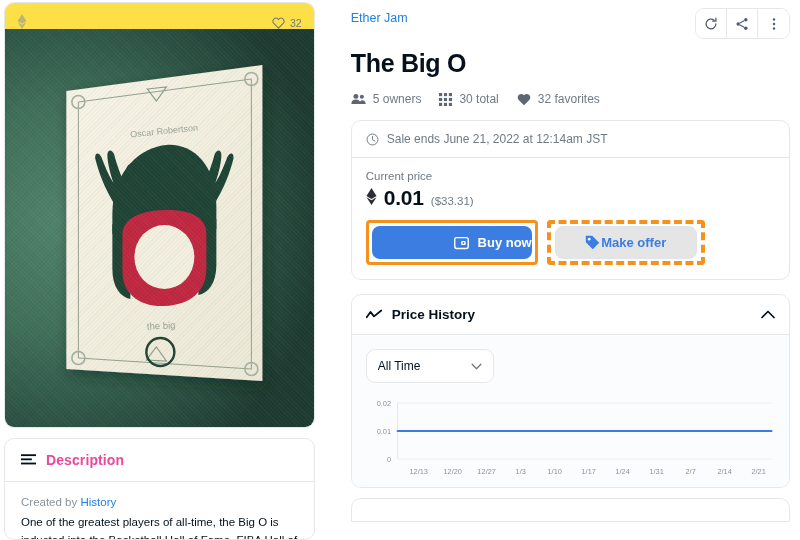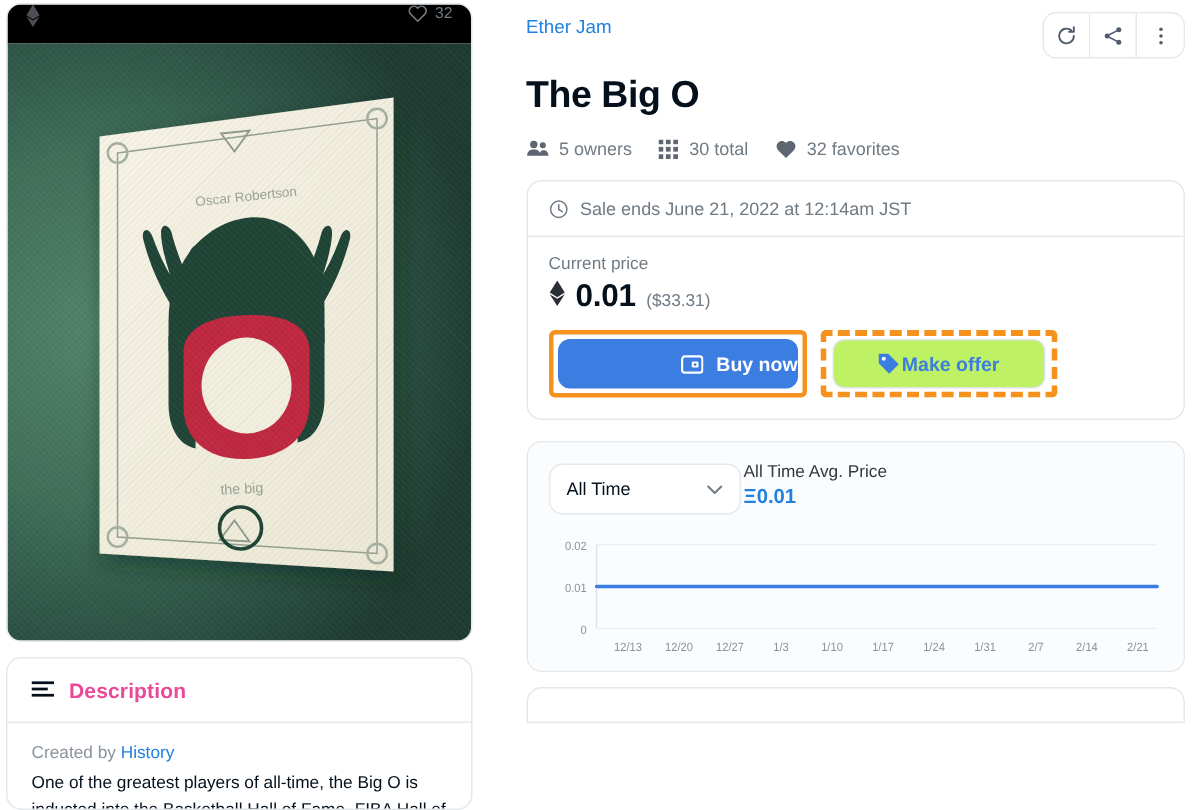--- a/index.html
+++ b/index.html
@@ -22,23 +22,23 @@
   .asset-card {
     margin: 2px 6px 0 4px;
     border: 1px solid #e5e8eb;
     border-radius: 10px;
     overflow: hidden;
     background: #fff;
     display: flex; flex-direction: column;
   }
   .asset-topbar {
     height: 26px;
-    display: flex; align-items: flex-start; justify-content: space-between;
+    display: flex; align-items: flex-end; justify-content: space-between;
     padding: 0 12px;
-    background: #000000;
+    background: #fde047;
   }
   .eth-mini { width: 10px; height: 15px; opacity: .55; }
   .fav-group { display: flex; align-items: center; gap: 5px; }
   .fav-count { font-size: 10.5px; color: #707a83; }
 
   .art-wrap {
     height: 398px;
     position: relative;
     background:
       radial-gradient(ellipse 85% 70% at 18% 48%, #51836b 0%, #3f6e59 42%, #2c5244 74%, #1e3b31 100%);
@@ -130,21 +130,21 @@
   }
   .buy-btn {
     width: 160px; height: 33px; border-radius: 8px;
     background: #3b7de0; color: #fff;
     display: flex; align-items: center; justify-content: flex-end; gap: 9px;
     font-size: 13px; font-weight: bold; cursor: pointer; border: none;
     font-family: "Liberation Sans", sans-serif;
   }
   .offer-btn {
     width: 142px; height: 33px; border-radius: 8px;
-    background: #bef264; color: #3b7de0;
+    background: #e5e5e5; color: #3b7de0;
     border: 1px solid #dfe4ea;
     display: flex; align-items: center; justify-content: center; gap: 1px;
     font-size: 13px; font-weight: bold; cursor: pointer;
     font-family: "Liberation Sans", sans-serif;
   }
 
   .ph-head {
     display: flex; align-items: center; justify-content: space-between;
     padding: 12px 14px; border-bottom: 1px solid #e5e8eb; cursor: pointer;
   }
@@ -393,34 +393,45 @@
                 </svg>
               </span>
               <span>Make offer</span>
             </button>
           </div>
         </div>
       </div>
     </div>
 
     <div class="panel">
+      <div class="ph-head">
+        <div class="ph-head-left">
+          <span>
+            <svg class="ico" width="16" height="12" viewBox="0 0 18 12">
+              <polyline points="0.8,8.5 5,2.5 9,7.5 17.2,1" fill="none" stroke="#04111d" stroke-width="2" stroke-linecap="round" stroke-linejoin="round"></polyline>
+            </svg>
+          </span>
+          <span class="ph-title">Price History</span>
+        </div>
+        <span>
+          <svg class="ico" width="14" height="9" viewBox="0 0 14 9">
+            <polyline points="1,7.5 7,1.5 13,7.5" fill="none" stroke="#04111d" stroke-width="1.7" stroke-linecap="round" stroke-linejoin="round"></polyline>
+          </svg>
+        </span>
+      </div>
 
       <div class="ph-body">
         <div class="filter-row">
           <div class="select-box">
             <span>All Time</span>
             <span>
               <svg class="ico" width="11" height="7" viewBox="0 0 12 8">
                 <polyline points="1,1.5 6,6.5 11,1.5" fill="none" stroke="#707a83" stroke-width="1.5" stroke-linecap="round" stroke-linejoin="round"></polyline>
               </svg>
             </span>
-          </div>
-          <div class="avg-block">
-            <span class="avg-label">All Time Avg. Price</span>
-            <span class="avg-value"><span>Ξ</span><span>0.01</span></span>
           </div>
         </div>
 
         <div class="chart-area">
           <svg class="chart-svg" id="chart" viewBox="0 0 440 84" preserveAspectRatio="none">
               <line x1="34" y1="62" x2="436" y2="62" stroke="#eceef1" stroke-width="1"></line>
               <text x="27" y="65.5" text-anchor="end" font-family="Liberation Sans, sans-serif" font-size="8" fill="#8a939b">0</text>
               <line x1="34" y1="34" x2="436" y2="34" stroke="#eceef1" stroke-width="1"></line>
               <text x="27" y="37.5" text-anchor="end" font-family="Liberation Sans, sans-serif" font-size="8" fill="#8a939b">0.01</text>
               <line x1="34" y1="6" x2="436" y2="6" stroke="#eceef1" stroke-width="1"></line>

